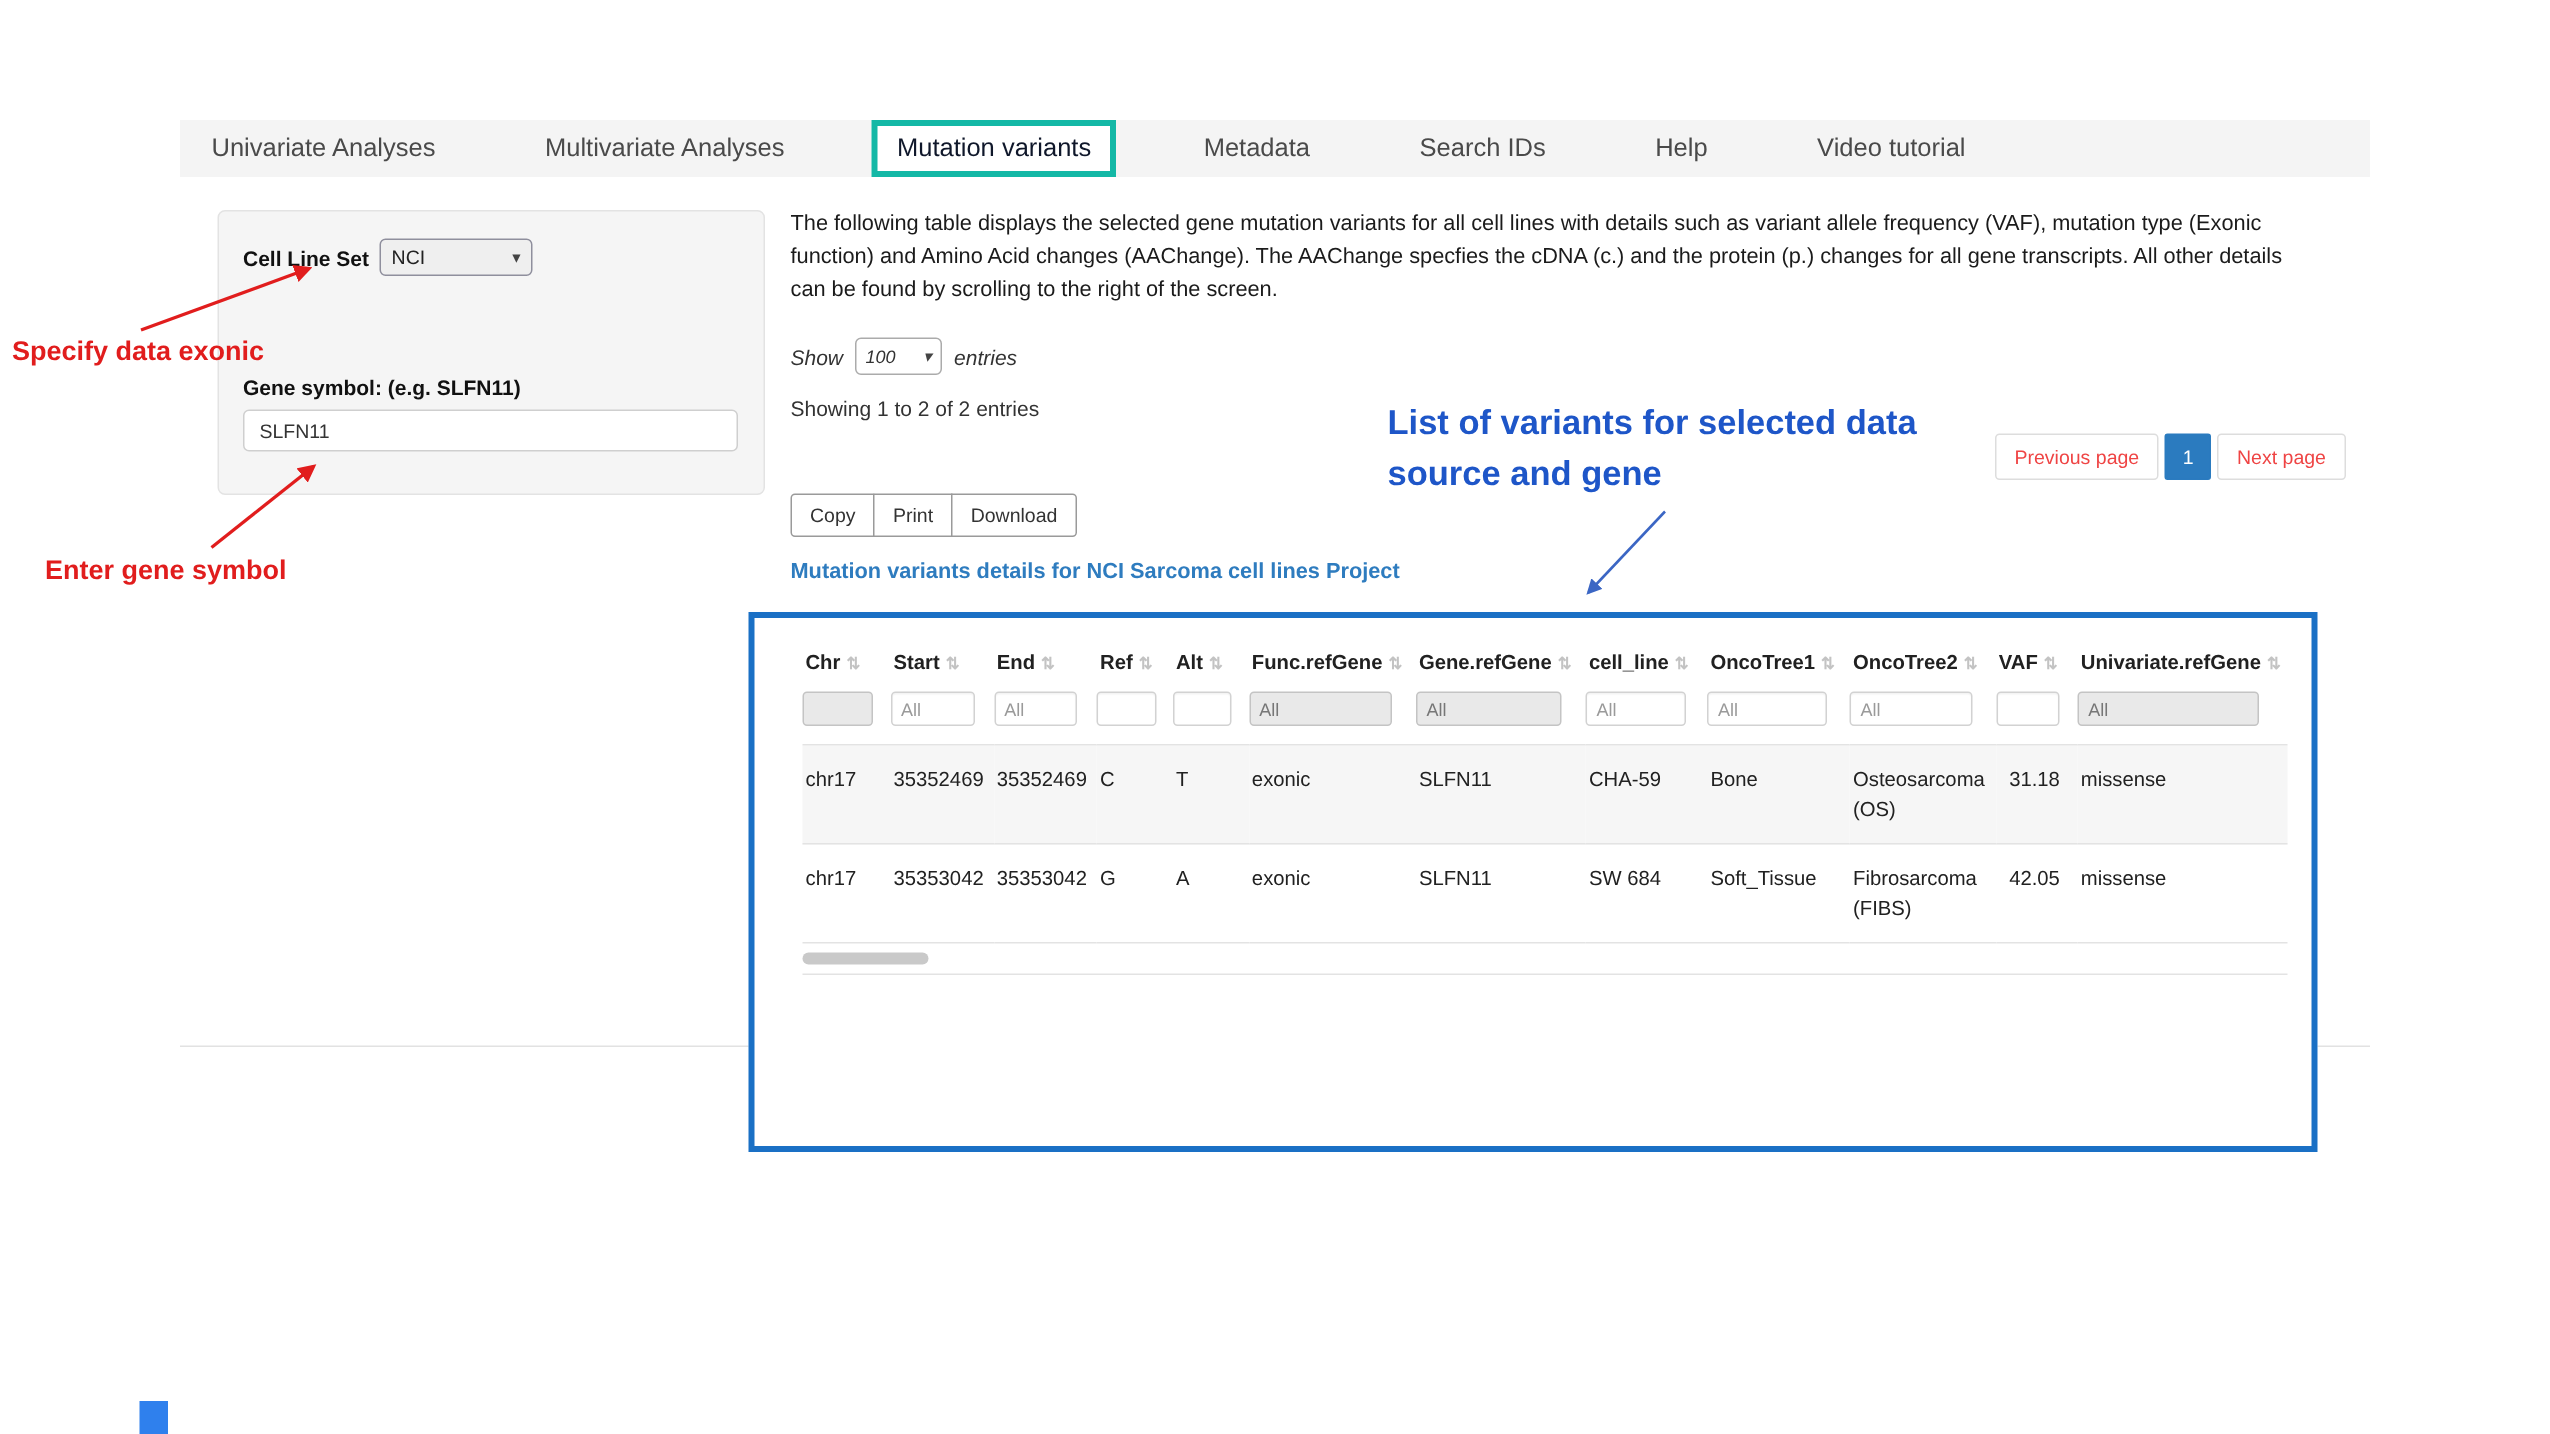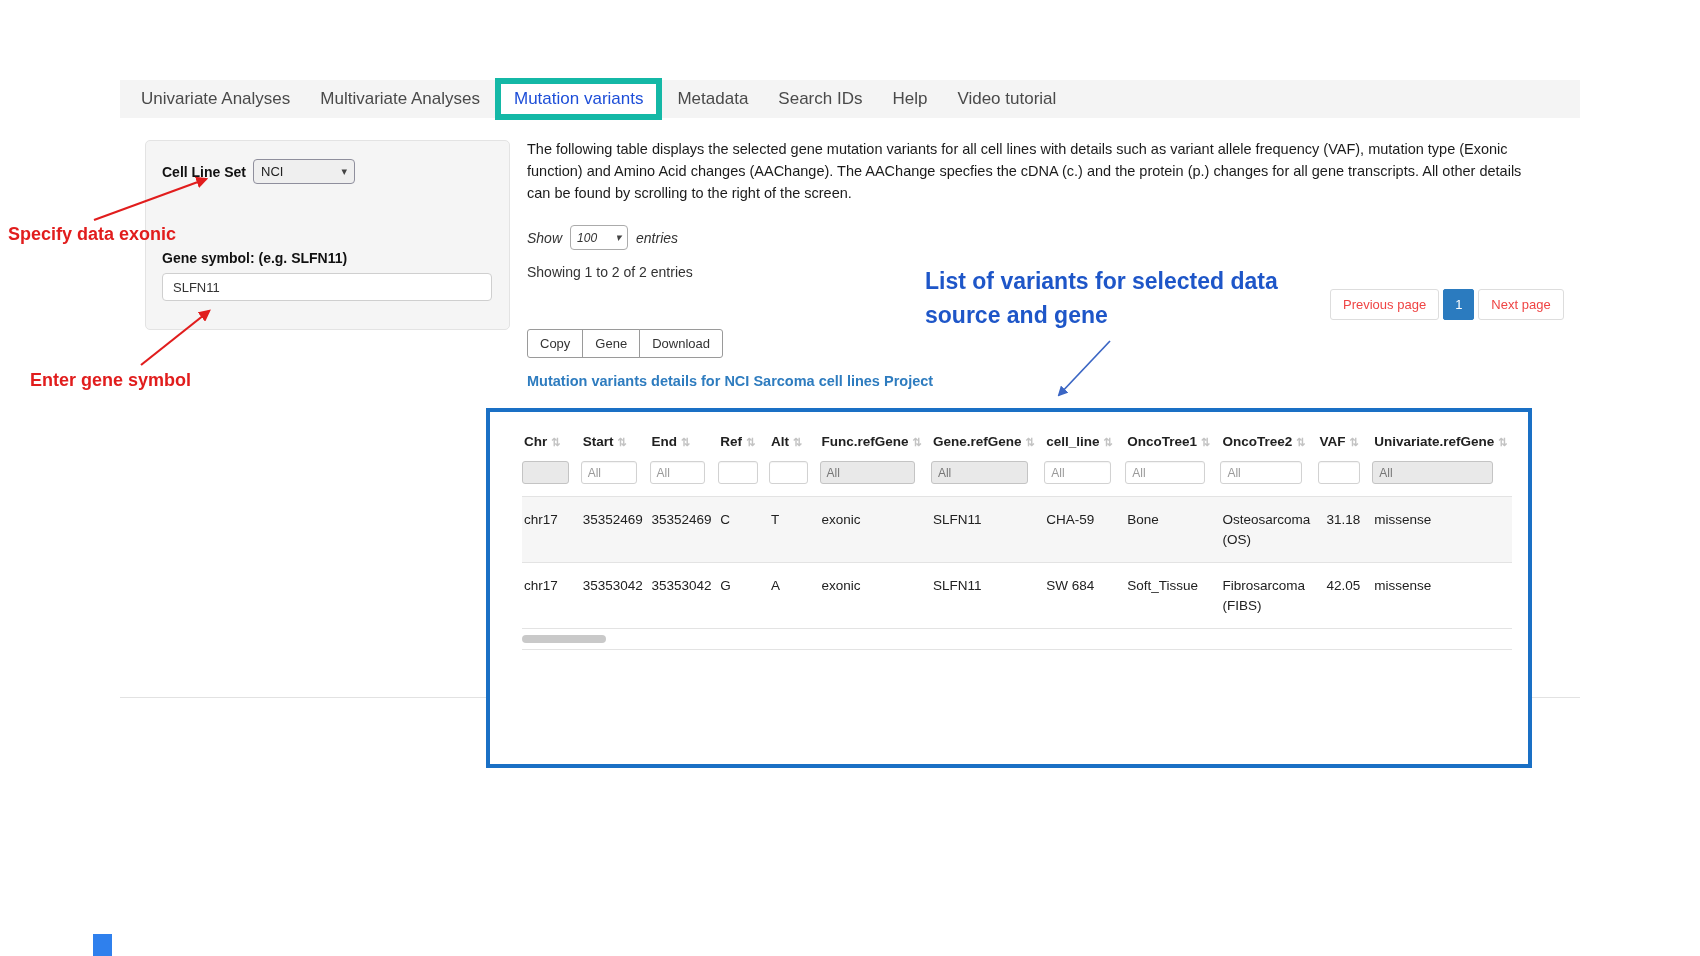--- a/index.html
+++ b/index.html
@@ -2,23 +2,23 @@
 <html><head>
 <meta charset="utf-8">
 <style>
   * { margin:0; padding:0; box-sizing:border-box; }
   html,body { width:1700px; height:956px; background:#ffffff;
               font-family:"Liberation Sans", sans-serif; }
   .stage { position:relative; width:1700px; height:956px; overflow:hidden; }
 
   
   .navbar { position:absolute; left:120px; top:80px; width:1460px; height:38px;
-            background:#f4f4f4; display:flex; align-items:center; padding-left:6px; }
+            background:#f4f4f4; display:flex; align-items:center; padding-left:6px;gap:43px; }
   .nav-tab { padding:8px 15px; font-size:17px; color:#4a4a4a; cursor:pointer; white-space:nowrap; }
-  .nav-tab.active { background:#ffffff; border:6px solid #14b8a6; color:#1d4ed8; padding:5px 13px; }
+  .nav-tab.active { background:#ffffff; border:4px solid #14b8a6; color:#0f172a; padding:5px 13px; }
 
   
   .panel { position:absolute; left:145px; top:140px; width:365px; height:190px;
            background:#f5f5f5; border:1px solid #e3e3e3; border-radius:5px; padding:18px 16px; }
   .cls-row { display:flex; align-items:center; gap:7px; }
   .b-label { font-weight:bold; font-size:14px; color:#111; }
   .select-box { width:102px; height:25px; background:#efefef; border:1px solid #8f8f9d; border-radius:4px;
                 display:flex; align-items:center; justify-content:space-between; padding:0 7px;
                 font-size:13px; color:#222; cursor:pointer; }
   .caret { font-size:11px; color:#444; }
@@ -58,21 +58,21 @@
   .page-num { background:#2b7bbf; color:#fff; border:1px solid #2b7bbf; padding:7px 11px;
               margin:0 4px; border-radius:2px; cursor:pointer;
               font-family:"Liberation Sans", sans-serif; font-size:13px; }
 
   
   .page-divider { position:absolute; left:120px; top:697px; width:1460px;
                   border-top:1px solid #e2e2e2; z-index:1; }
   .corner-widget { position:absolute; left:93px; top:934px; width:19px; height:22px; background:#2f80ed; }
 
   
-  .table-box { position:absolute; left:486px; top:408px; width:1046px; height:360px;
+  .table-box { position:absolute; left:499px; top:408px; width:1046px; height:360px;
                border:4px solid #1a70c5; background:#fff; z-index:2; padding:12px 18px 0 32px; }
   table.dt { border-collapse:collapse; table-layout:fixed; width:990px; font-size:13.5px; color:#212121; }
   .dt th { text-align:left; font-weight:bold; padding:10px 4px 9px 2px; white-space:nowrap; cursor:pointer; }
   .dt th .sort { color:#c3c3c3; font-size:11px; margin-left:4px; }
   .dt td { padding:13px 6px 13px 2px; vertical-align:top; line-height:1.45; }
   .dt td.num { text-align:right; padding-right:12px; }
   .dt tbody tr { border-top:1px solid #e3e3e3; }
   .dt tbody tr:last-child { border-bottom:1px solid #e3e3e3; }
   .dt tbody tr:nth-child(odd) { background:#f6f6f6; }
   .filter-row td { padding:3px 8px 12px 0; }
@@ -155,21 +155,21 @@
       <span>100</span>
       <span class="caret">▾</span>
     </div>
     <span>entries</span>
   </div>
 
   <div class="showing-info">Showing 1 to 2 of 2 entries</div>
 
   <div class="dt-buttons">
       <button class="dt-btn">Copy</button>
-      <button class="dt-btn">Gene</button>
+      <button class="dt-btn">Print</button>
       <button class="dt-btn">Download</button>
     </div>
 
   <div class="caption">Mutation variants details for NCI Sarcoma cell lines Project</div>
 
   <div class="blue-note">List of variants for selected data source and gene</div>
   <svg class="arrow-svg" style="left:1048px; top:335px;" width="72" height="70">
     <defs>
       <marker id="ab1" viewBox="0 0 10 10" refX="8" refY="5" markerWidth="6" markerHeight="6" orient="auto">
         <path d="M0,0 L10,5 L0,10 z" fill="#3b66c4"></path>

